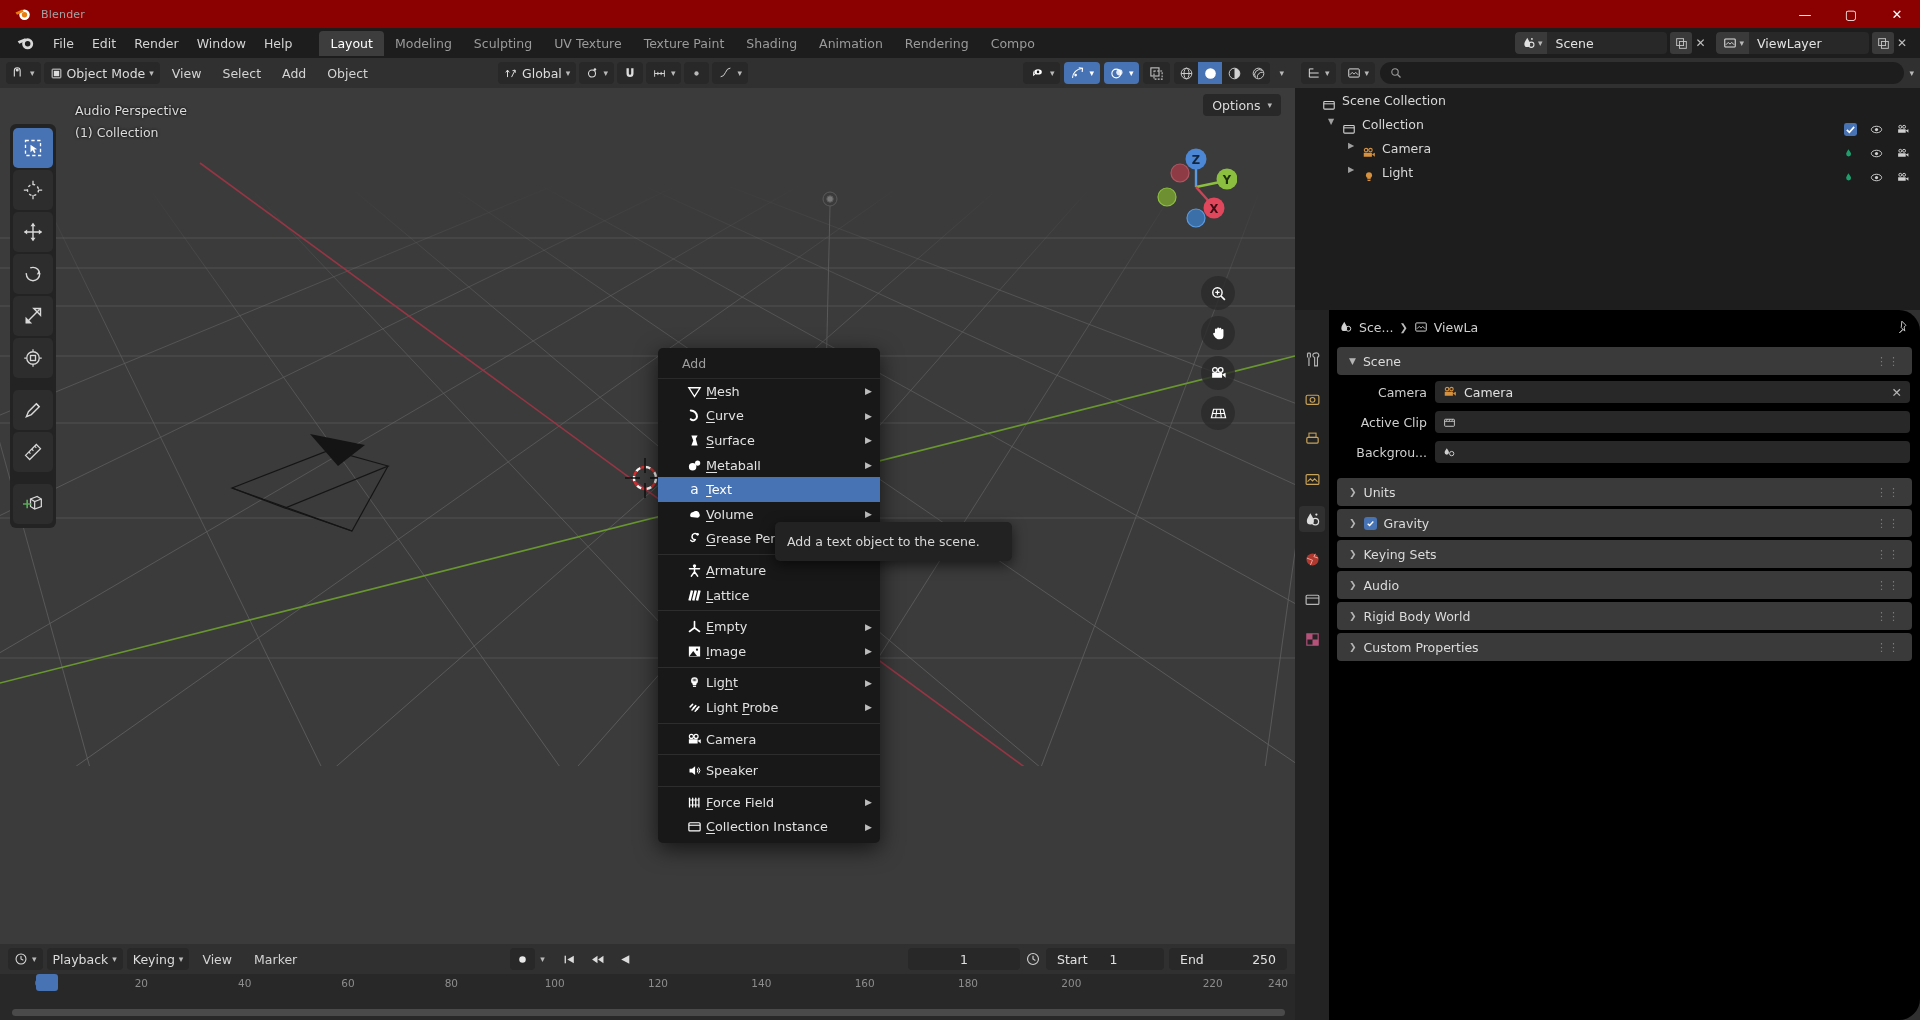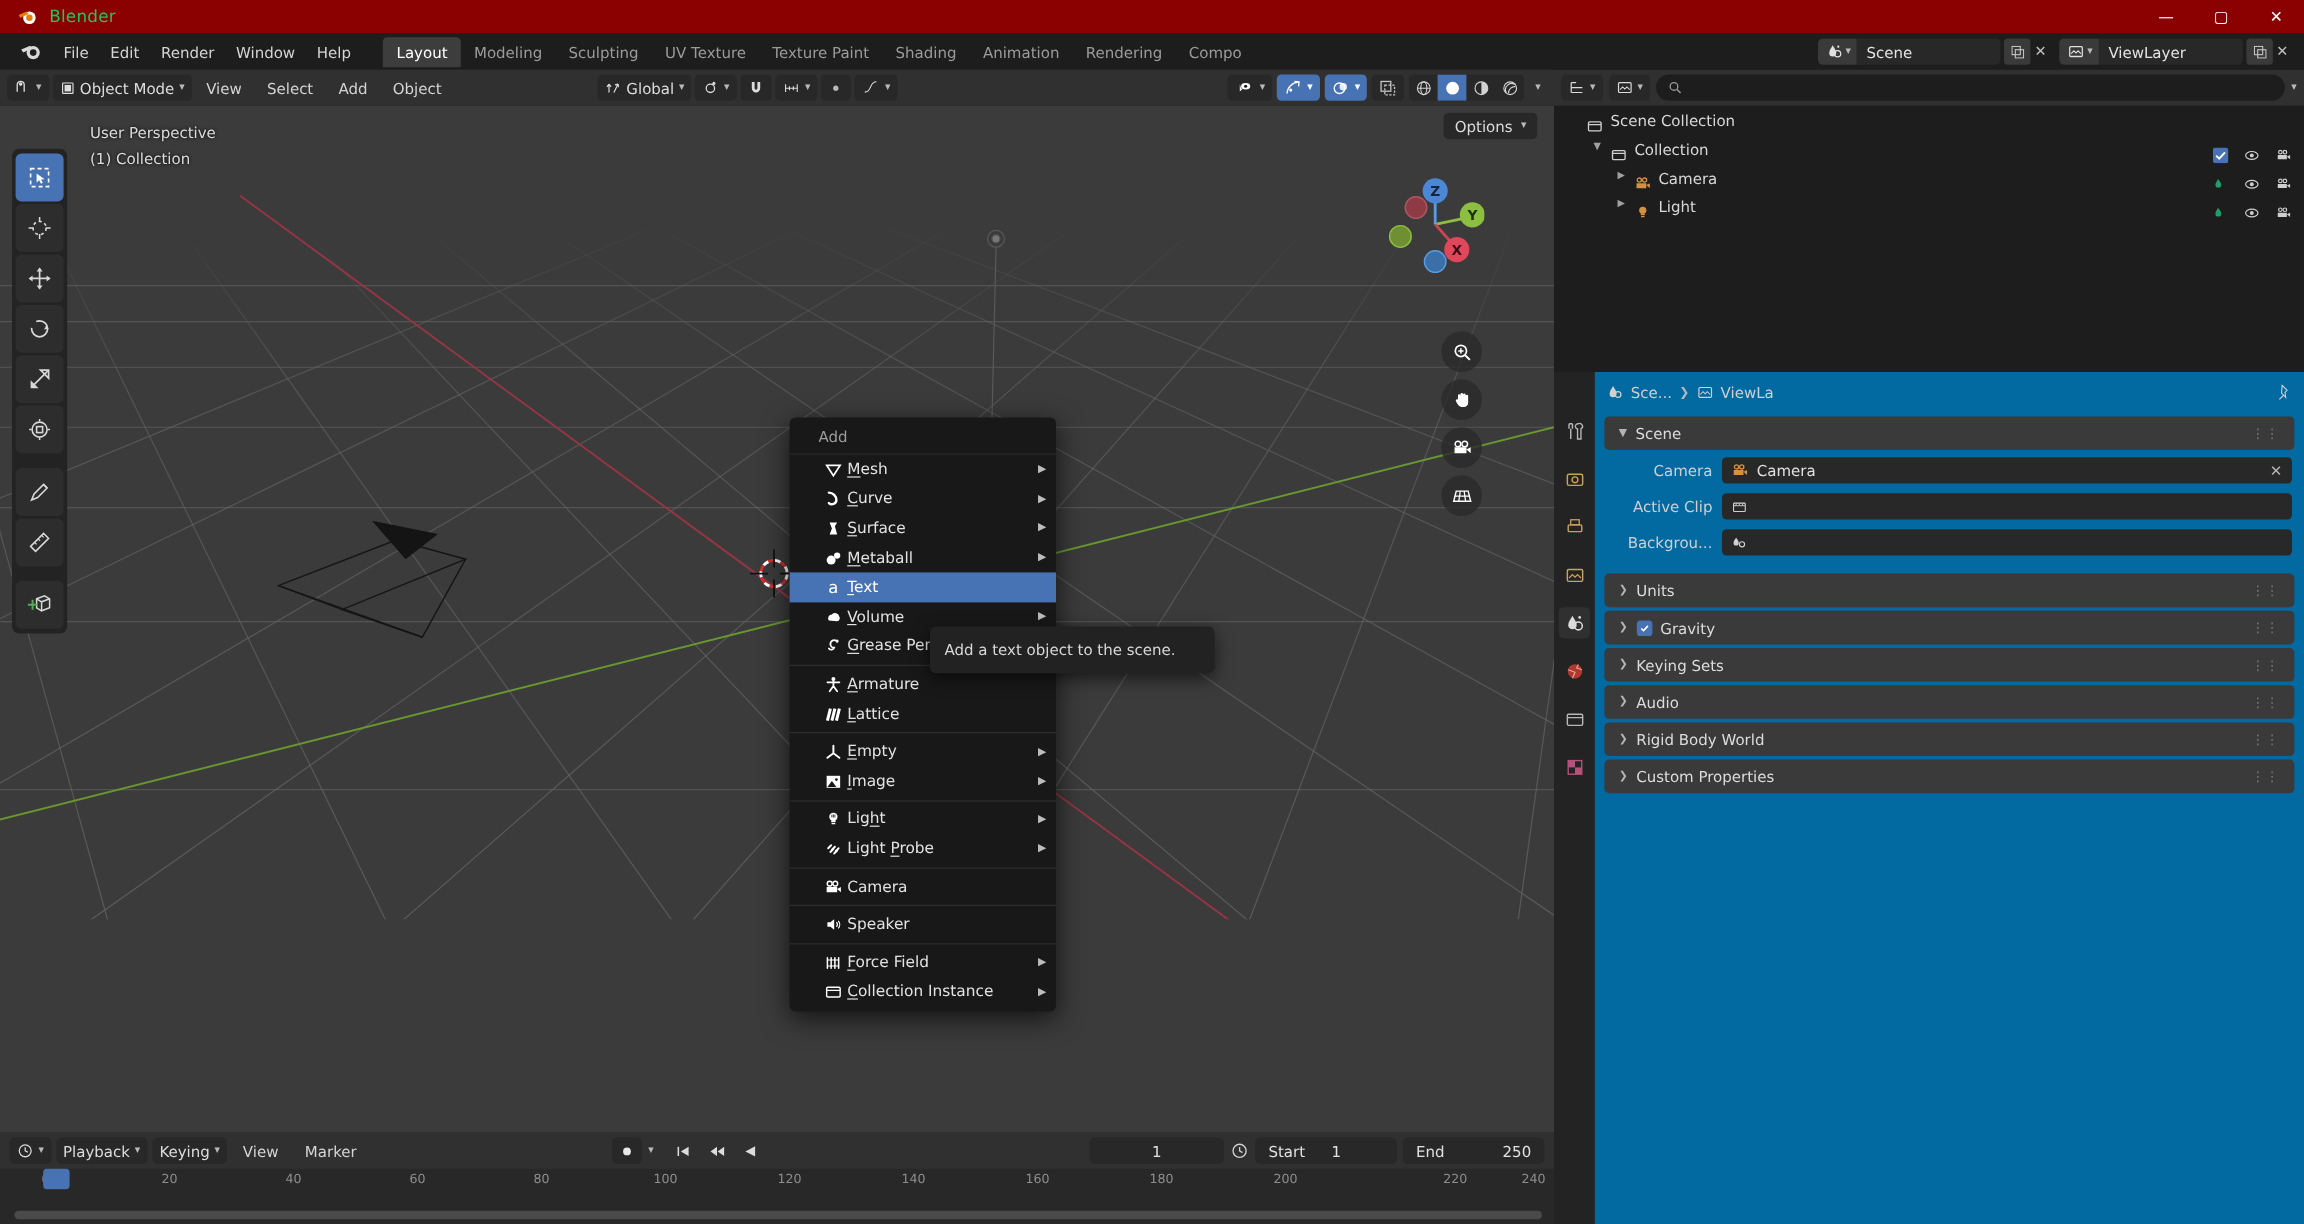--- a/index.html
+++ b/index.html
@@ -3,21 +3,21 @@
 <meta charset="utf-8">
 <style>
   * { margin:0; padding:0; box-sizing:border-box; }
   html,body { width:1920px; height:1020px; overflow:hidden;
     font-family:"DejaVu Sans", sans-serif; background:#1d1d1d; color:#e5e5e5; }
 
   
   .titlebar { height:28px; background:#8b0000; display:flex; align-items:center;
     padding:0 0 0 14px; position:relative; }
   .titlebar .logo { width:18px; height:18px; margin-right:9px; }
-  .titlebar .ttl { font-size:14px; color:#22c55e; letter-spacing:.2px; }
+  .titlebar .ttl { font-size:11px; color:#a3a3a3; letter-spacing:.2px; }
   .winbtns { position:absolute; right:0; top:0; height:28px; display:flex; }
   .winbtn { width:46px; height:28px; display:flex; align-items:center; justify-content:center;
     color:#fff; font-size:13px; }
 
   
   .menubar { height:30px; background:#1d1d1d; display:flex; align-items:center;
     padding:0 6px; position:relative; }
   .mb-logo { width:20px; height:20px; margin:0 8px 0 10px; flex:none; }
   .mitem { font-size:12.5px; color:#d4d4d4; padding:4px 9px; border-radius:3px; white-space:nowrap; }
   .wsgap { width:18px; }
@@ -112,21 +112,21 @@
   .searchbox { flex:1; height:22px; background:#1d1d1d; border-radius:11px; display:flex;
     align-items:center; gap:6px; padding:0 10px; font-size:12px; color:#8a8a8a;}
   .ol-body { flex:1; padding:5px 0; font-size:12.5px; overflow:hidden;}
   .ol-row { height:24px; display:flex; padding-right:10px; color:#d8d8d8;}
   .ol-row .tri { width:16px; text-align:center; font-size:8px; color:#a0a0a0; flex:none;}
   .ol-row .oi { width:20px; display:flex; align-items:center; justify-content:center; flex:none;}
   .ol-row .nm { margin-left:3px; }
   .ol-right { margin-left:auto; display:flex; align-items:center; gap:12px; }
 
   
-  .props { flex:1; background:#0369a1; display:flex; }
+  .props { flex:1; background:#000000; display:flex;border-radius:21px; }
   .prop-tabs { width:34px; background:#232323; padding-top:36px; display:flex;
     flex-direction:column; align-items:center; gap:14px;}
   .ptab { width:26px; height:26px; display:flex; align-items:center; justify-content:center;
     border-radius:4px;}
   .ptab.on { background:#303030; }
   .prop-main { flex:1; display:flex; flex-direction:column; }
   .prop-head { height:34px; display:flex; align-items:center; gap:6px; padding:0 10px;
     font-size:12.5px; color:#d0d0d0;}
   .panel-hdr { height:28px; display:flex; align-items:center; gap:7px; padding:0 12px;
     font-size:12.5px; color:#dcdcdc; background:#3a3a3a; border-radius:4px; margin:3px 8px;}
@@ -404,21 +404,21 @@
         </g>
 
         <g transform="translate(645,390)">
           <circle r="11" fill="none" stroke="#ffffff" stroke-width="2.4" stroke-dasharray="5.2 5.2"></circle>
           <circle r="11" fill="none" stroke="#d62d2d" stroke-width="2.4" stroke-dasharray="5.2 5.2" stroke-dashoffset="5.2"></circle>
           <path d="M0 -20 L0 -5 M0 5 L0 20 M-20 0 L-5 0 M5 0 L20 0" stroke="#121212" stroke-width="1.5"></path>
         </g>
       </svg>
 
       <div class="vp-text">
-        <div>User Perspective</div>
+        <div>Audio Perspective</div>
         <div>(1) Collection</div>
       </div>
 
       <div class="options-btn">
         <span>Options</span>
         <span class="chev">▾</span>
       </div>
 
       <div class="tools">
         <div class="tool sel">

